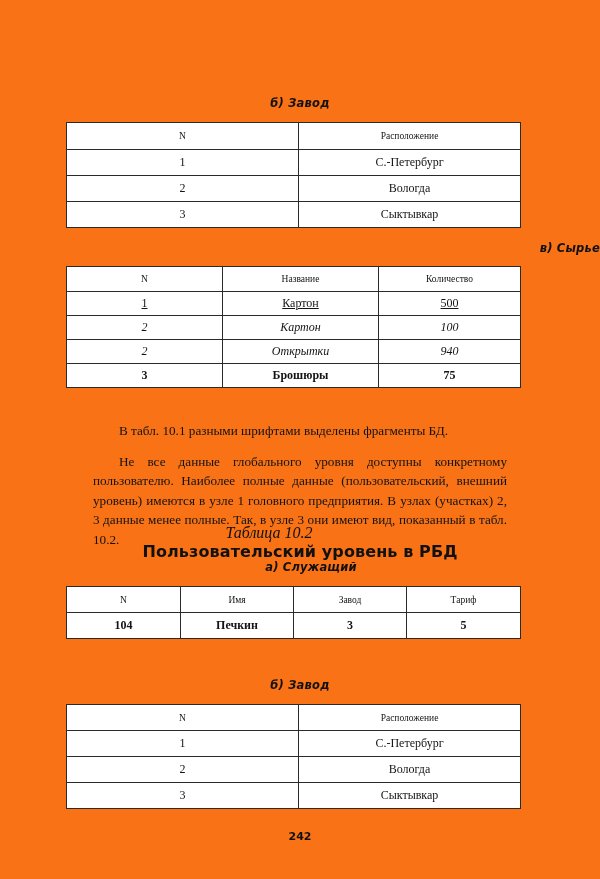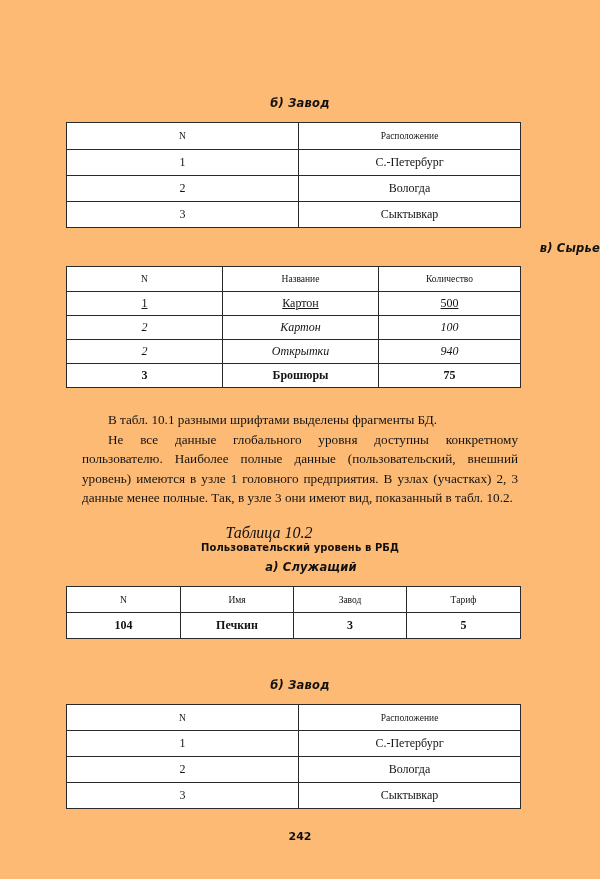--- a/index.html
+++ b/index.html
@@ -15,39 +15,39 @@
     font-family: "Liberation Serif", "DejaVu Serif", serif;
     color: #1a1a1a;
     overflow: hidden;
   }
 
   .page {
     position: absolute;
     left: 0; top: 0;
     width: 600px;
     height: 879px;
-    background: #fdba74;
+    background: #f97316;
   }
 
   
   .tbl-caption {
     text-align: center;
     font-family: "DejaVu Sans", "Liberation Sans", sans-serif;
     font-weight: bold;
     font-style: italic;
     font-size: 11.5px;
     letter-spacing: 0.2px;
     color: #111;
   }
 
   .section-title {
     text-align: center;
     font-family: "DejaVu Sans", "Liberation Sans", sans-serif;
     font-weight: bold;
-    font-size: 10px;
+    font-size: 16px;
     letter-spacing: 0.1px;
     color: #111;
   }
 
   .table-number {
     text-align: center;
     font-family: Liberation Serif, serif;
     font-style: italic;
     font-size: 16px;
     color: #111;
@@ -85,21 +85,21 @@
   
   .body-text {
     position: absolute;
     font-family: "Liberation Serif", "DejaVu Serif", serif;
     font-size: 13.2px;
     line-height: 19.6px;
     text-align: justify;
     color: #121212;
   }
   .body-text p {
-    margin: 0;
+    margin: 11px;
     text-indent: 26px;
   }
 
   .folio {
     position: absolute;
     width: 600px;
     text-align: center;
     font-family: "DejaVu Sans", "Liberation Sans", sans-serif;
     font-weight: bold;
     font-size: 11px;

